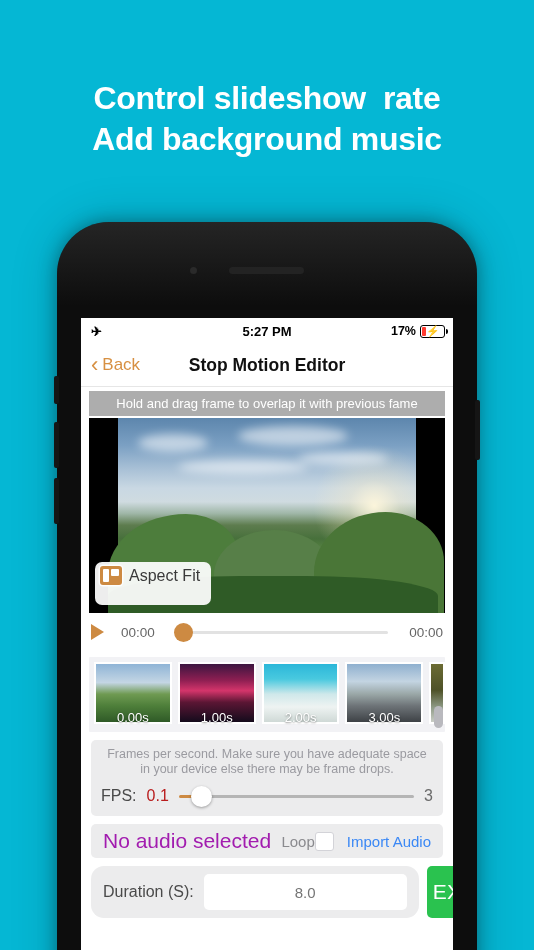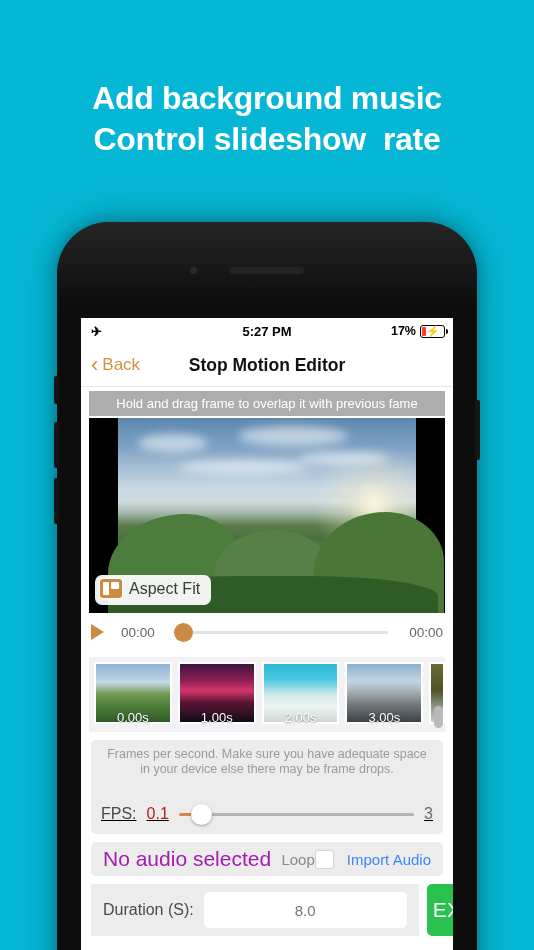--- a/index.html
+++ b/index.html
@@ -107,21 +107,21 @@
   .photo .cloud{
     position:absolute;border-radius:50%;background:rgba(255,255,255,.55);filter:blur(5px);
   }
   .photo .hill{
     position:absolute;background:#3d6b34;
   }
   .aspect-pill{
     position:absolute;left:6px;bottom:8px;
     display:flex;align-items:center;gap:7px;
     background:rgba(255,255,255,.93);border-radius:7px;
-    padding:4px 11px 7px 5px;
+    padding:4px 11px 20px 5px;
   }
   .asp-icon{
     width:22px;height:19px;border-radius:3px;background:#cd8a42;
     position:relative;box-shadow:0 0 0 1.5px rgba(255,255,255,.85);
   }
   .asp-icon:before{content:"";position:absolute;left:3px;top:3px;width:6px;height:13px;background:#fff;border-radius:1px;}
   .asp-icon:after{content:"";position:absolute;left:11px;top:3px;width:8px;height:7px;background:#fff;border-radius:1px;}
   .asp-label{font-size:16px;color:#3a3a3a;}
 
   
@@ -165,21 +165,21 @@
     background:#b9b9be;border-radius:5px;
   }
 
   
   .card{
     margin:8px 10px 0 10px;background:#ececed;border-radius:5px;padding:7px 10px 9px;
   }
   .fps-help{
     text-align:center;font-size:12.5px;line-height:15px;color:#9a9aa0;
   }
-  .fps-row{display:flex;align-items:center;gap:10px;margin-top:26px;text-decoration:underline;}
+  .fps-row{display:flex;align-items:center;gap:10px;margin-top:8px;}
   .fps-label{font-size:16px;color:#4a4a4a;}
   .fps-min{font-size:16px;color:#b91c1c;}
   .fps-max{font-size:16px;color:#6a6a6a;}
   .fps-track-wrap{position:relative;flex:1;height:22px;display:flex;align-items:center;}
   .fps-fill{position:absolute;left:0;width:18px;height:3px;background:#cd8a42;border-radius:2px;}
   .fps-track{position:absolute;left:18px;right:0;height:3px;background:#b5b5b5;border-radius:2px;}
   .fps-knob{
     position:absolute;left:12px;width:21px;height:21px;border-radius:50%;background:#fff;
     box-shadow:0 1px 3px rgba(0,0,0,.35);cursor:pointer;
   }
@@ -195,43 +195,43 @@
     width:17px;height:17px;border:1.5px solid #d3d3d8;border-radius:3px;background:#fff;
     margin-right:13px;cursor:pointer;
   }
   .import-audio{font-size:15px;color:#3b88f5;cursor:pointer;}
 
   
   .bottom-row{
     display:flex;align-items:stretch;gap:8px;margin:8px 10px 0 10px;height:52px;
   }
   .duration-box{
-    flex:1;background:#ececed;border-radius:1px;display:flex;align-items:center;
+    flex:1;background:#ececed;border-radius:13px;display:flex;align-items:center;
     padding:0 12px;gap:10px;
   }
   .duration-label{font-size:16px;color:#4a4a4a;white-space:nowrap;}
   .duration-input{
     flex:1;background:#fff;border:none;border-radius:5px;height:34px;
     text-align:center;font-size:15px;color:#b6b6bb;font-family:"Liberation Sans",sans-serif;
     outline:none;
   }
   .export-btn{
     width:146px;background:#2ac24f;border-radius:5px;border:none;
     color:#fff;font-size:21px;font-family:"Liberation Sans",sans-serif;
     letter-spacing:.3px;cursor:pointer;
   }
 </style>
 </head>
 <body>
 
 <div class="stage">
 
   <div class="headline">
+    <div>Control slideshow  rate</div>
     <div>Add background music</div>
-    <div>Control slideshow  rate</div>
   </div>
 
   <div class="phone">
     <div class="phone-gloss"></div>
     <div class="cam"></div>
     <div class="speaker"></div>
     <div class="btn-side btn-mute"></div>
     <div class="btn-side btn-volup"></div>
     <div class="btn-side btn-voldn"></div>
     <div class="btn-side btn-power"></div>

